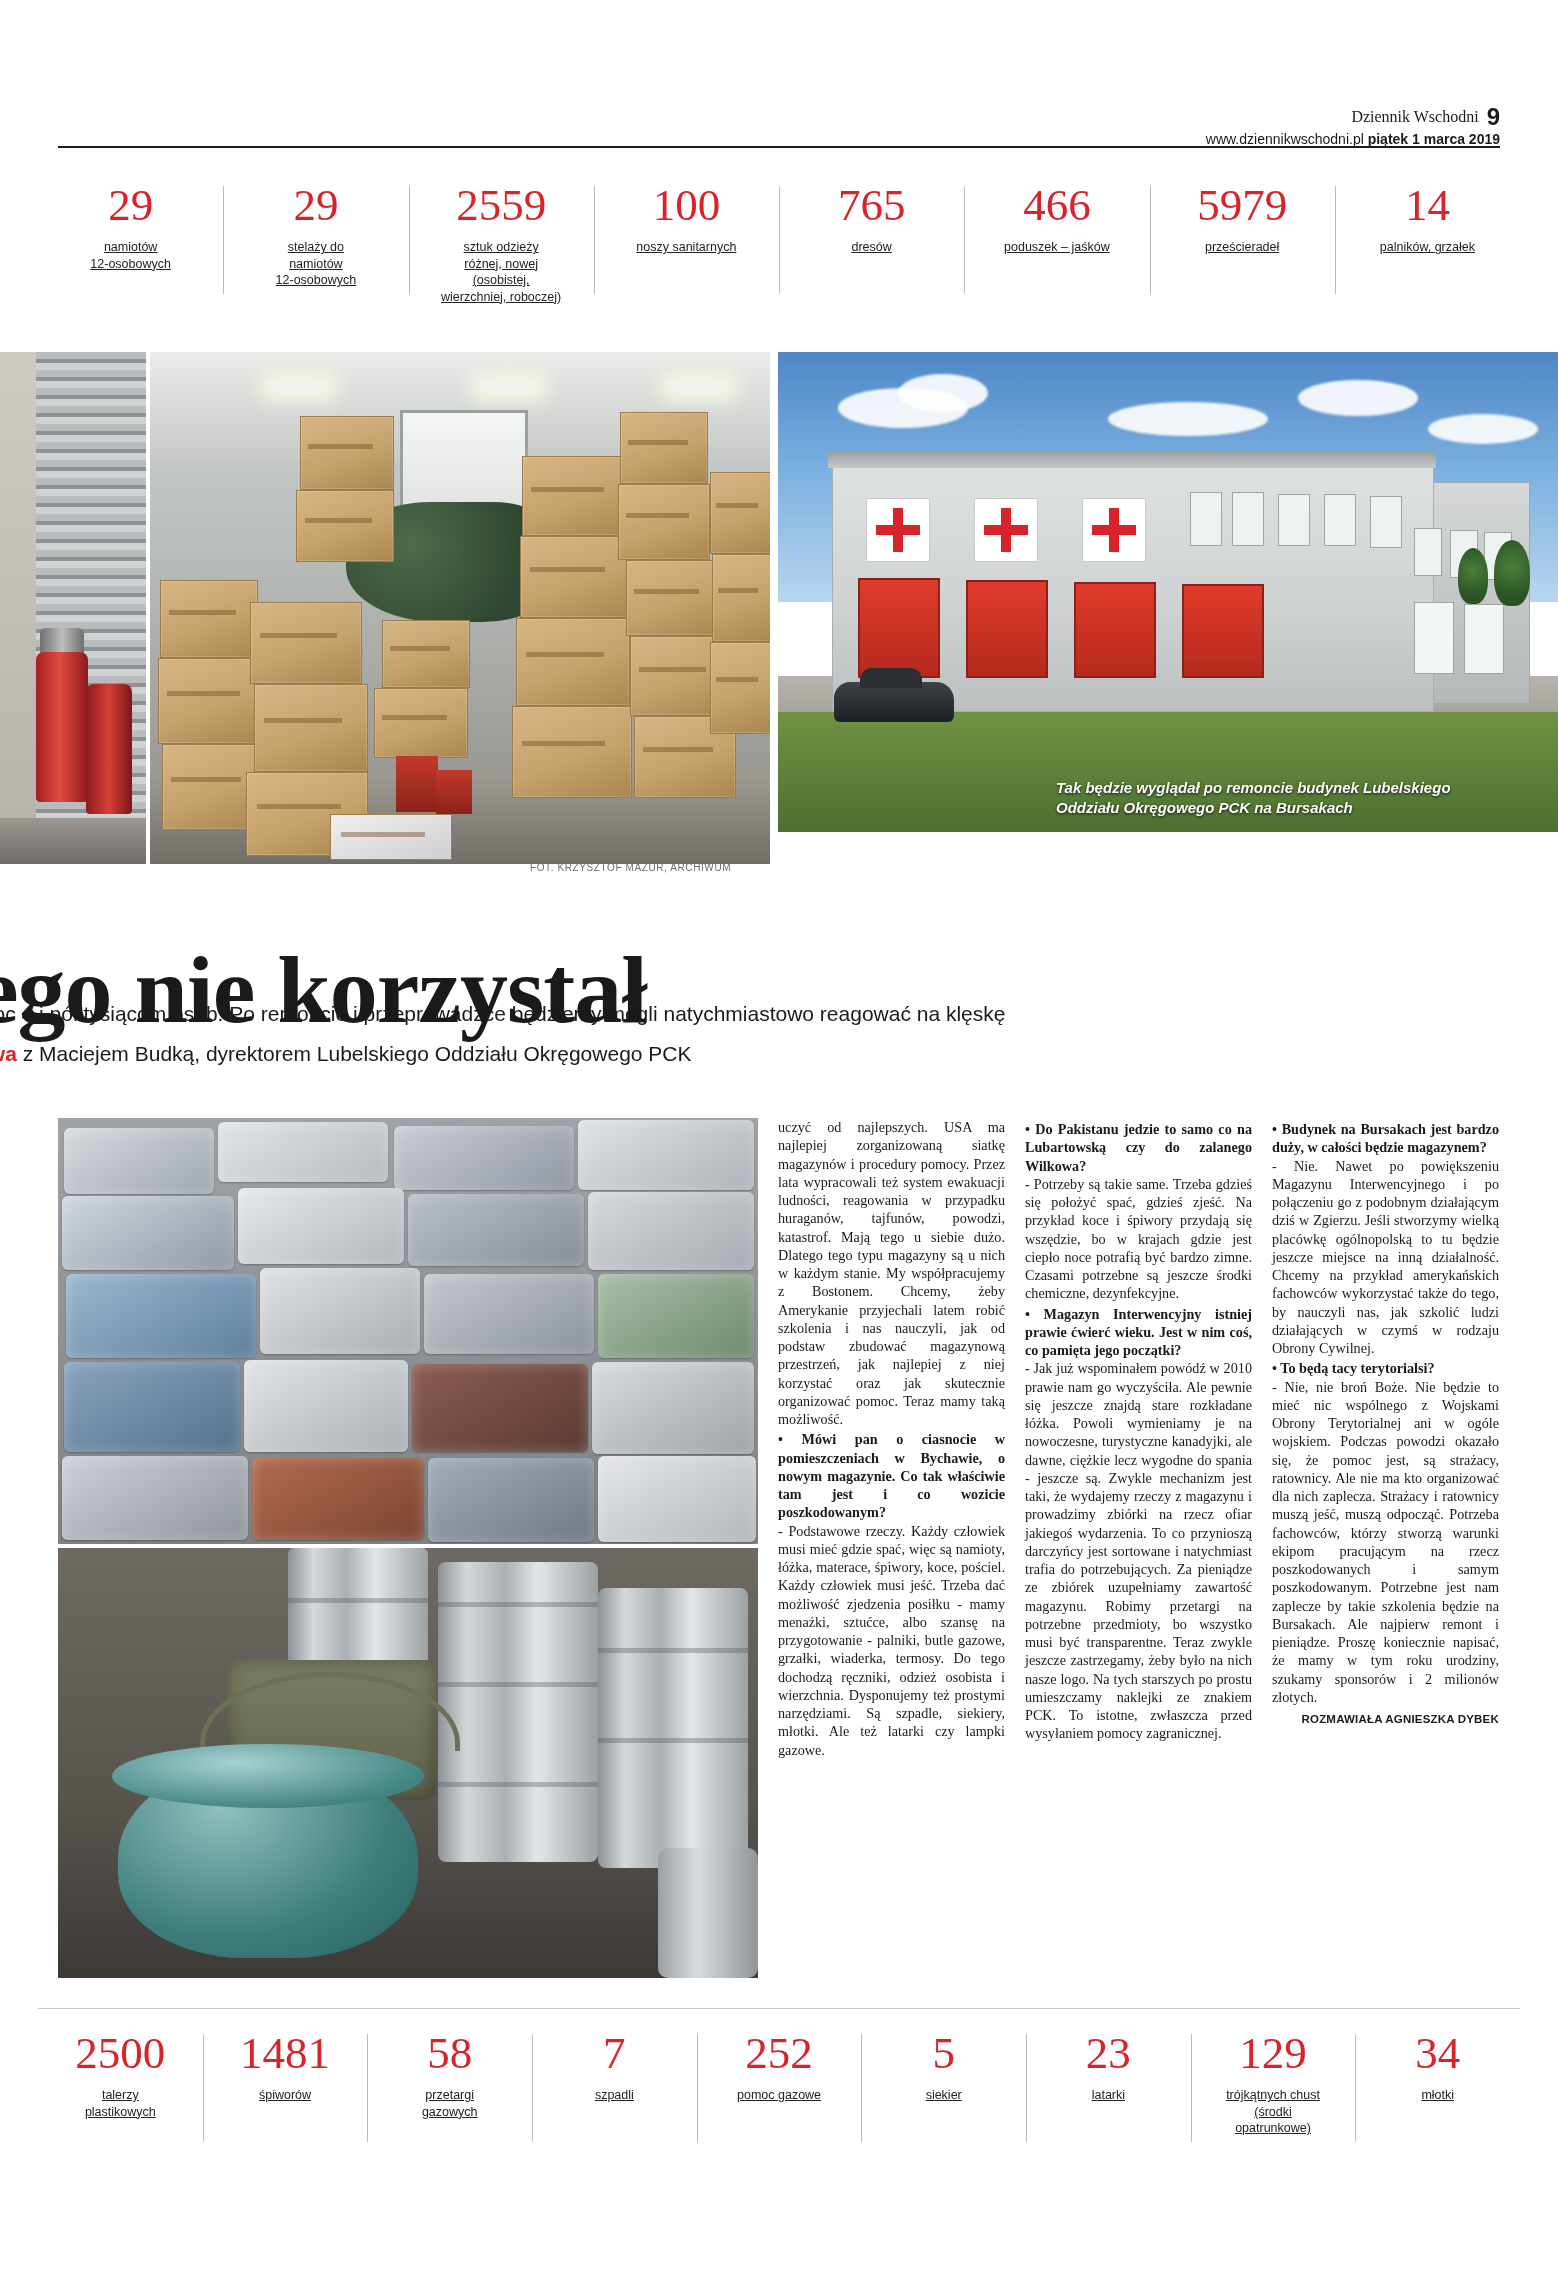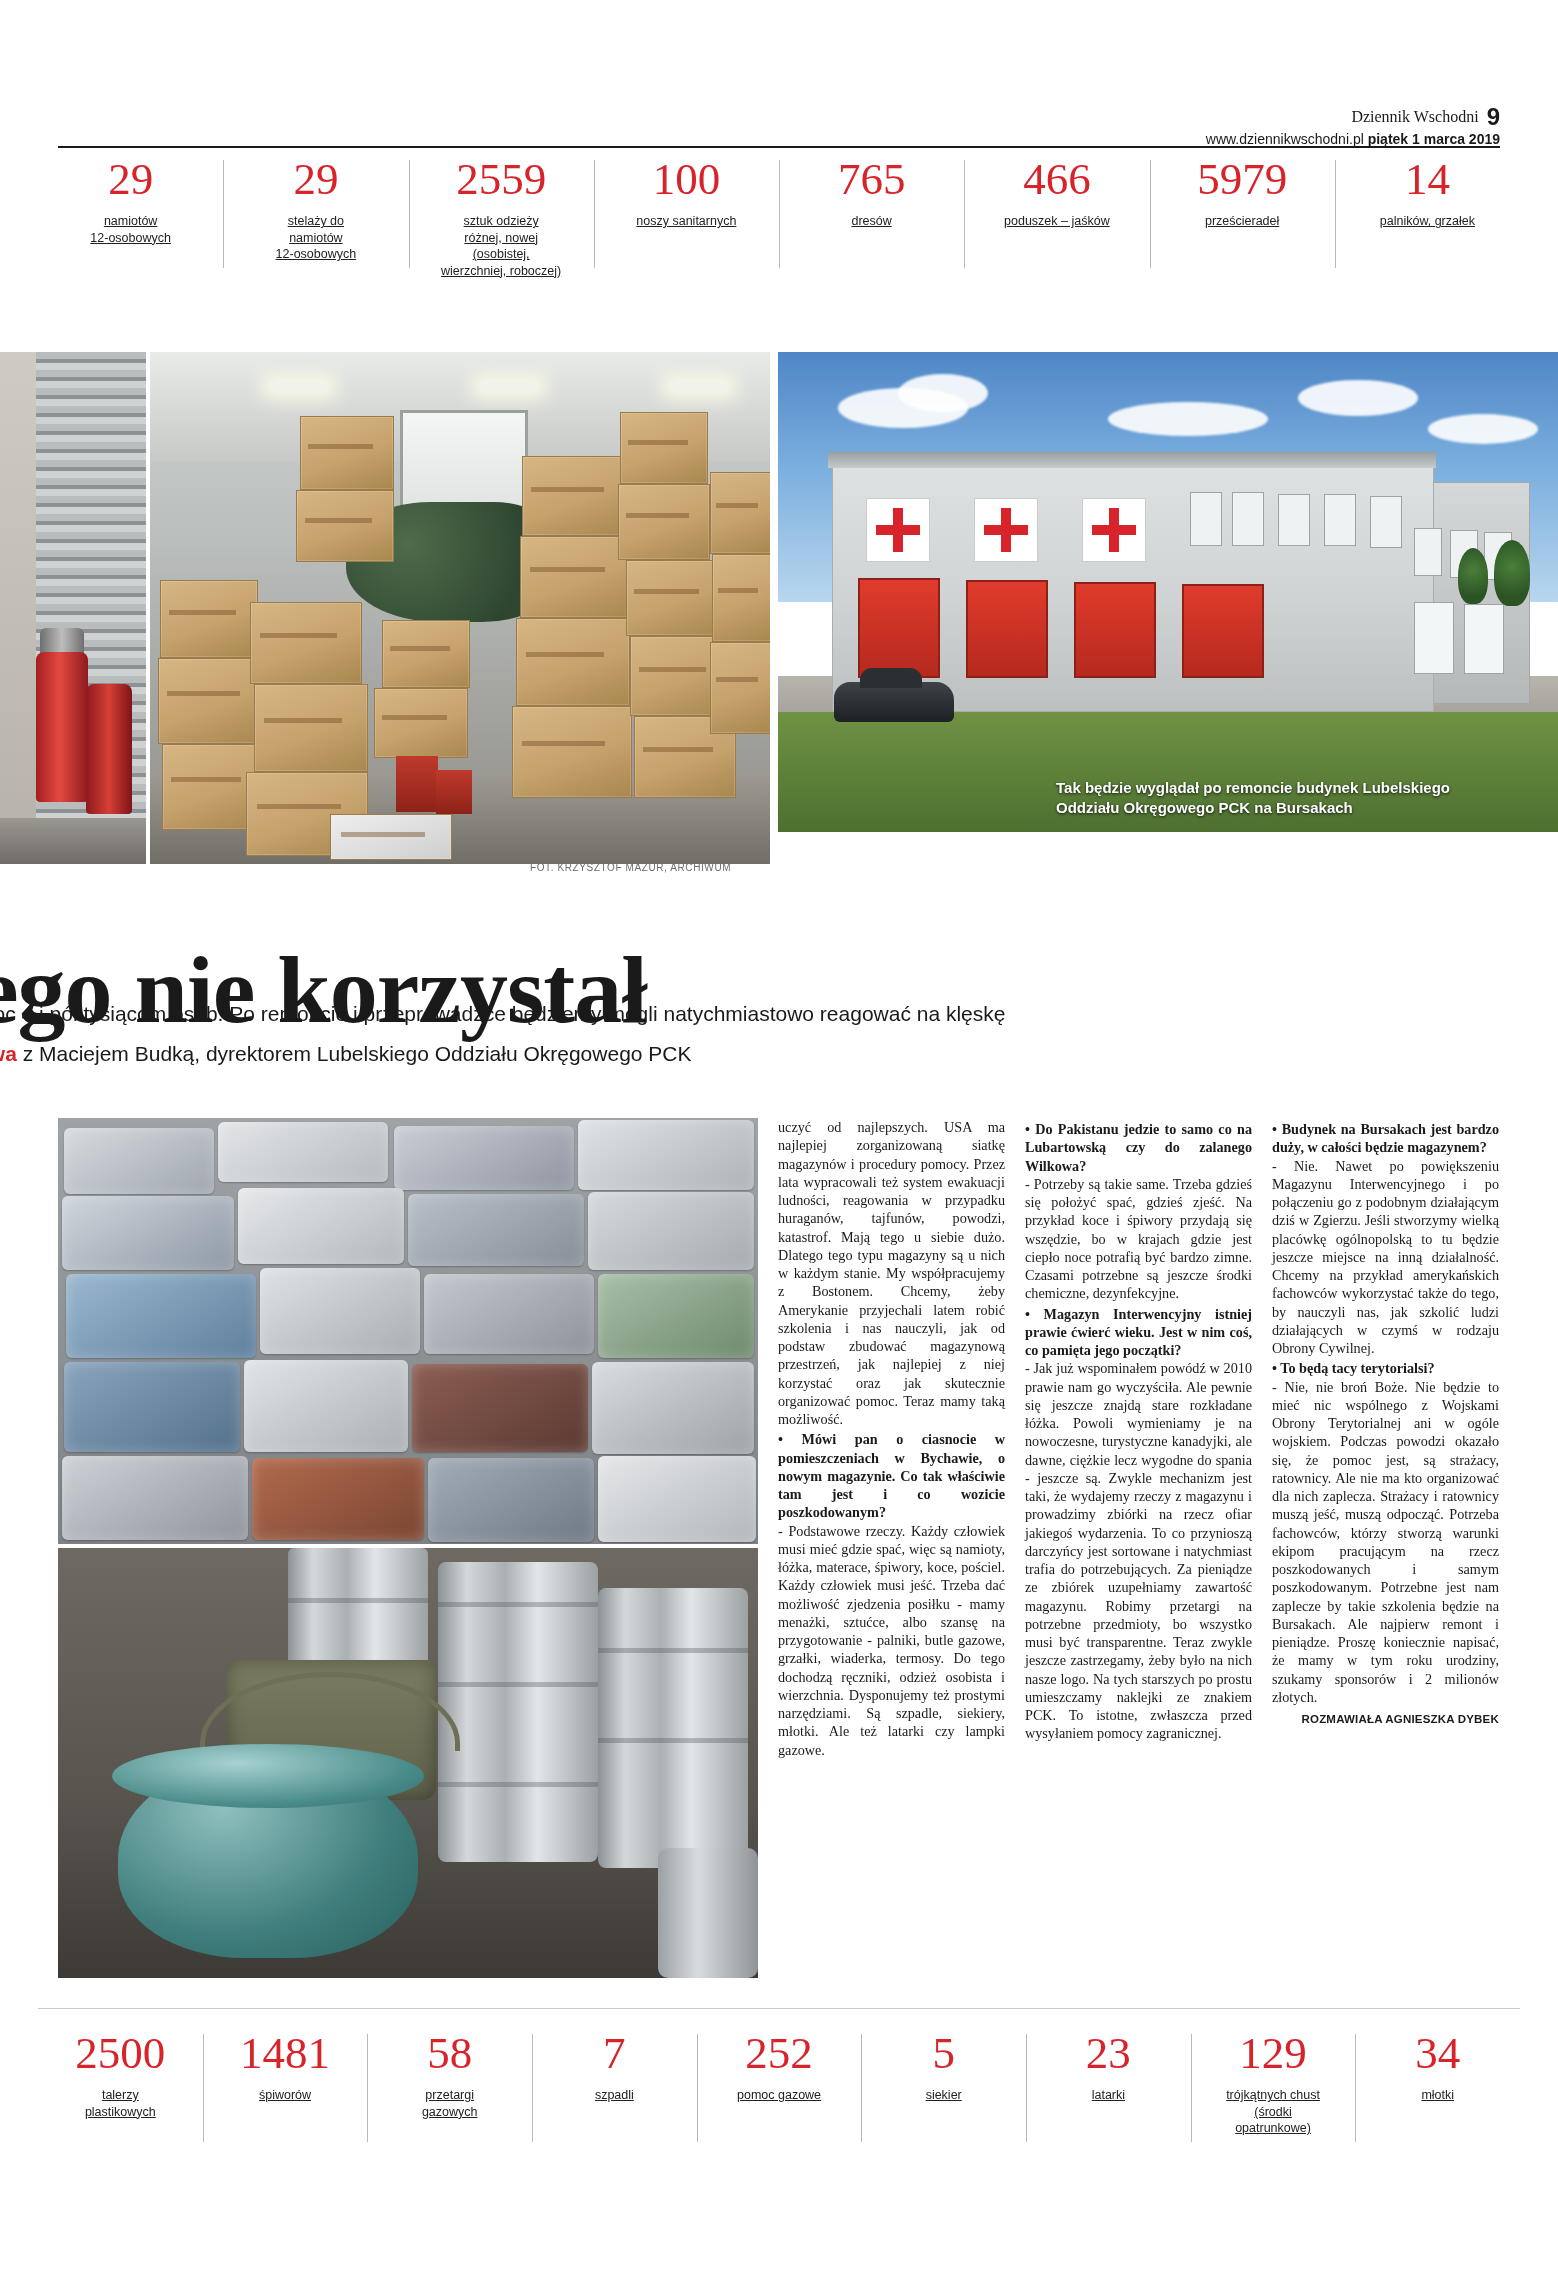--- a/index.html
+++ b/index.html
@@ -47,21 +47,21 @@
     background: #1a1a1a;
   }
 
   
   .stats {
     position: absolute;
     left: 38px;
     right: 38px;
     display: flex;
   }
-  .stats.top { top: 156px; }
+  .stats.top { top: 182px; }
   .stats.bottom { top: 2030px; }
 
   .stat {
     flex: 1 1 0;
     text-align: center;
     position: relative;
     padding: 0 6px;
     box-sizing: border-box;
   }
   .stat + .stat::before {
@@ -96,20 +96,21 @@
   .photoband {
     position: absolute;
     left: 0;
     top: 352px;
     width: 1558px;
     height: 512px;
   }
   .ph {
     position: absolute;
     overflow: hidden;
+    font-style: italic;
   }
   .ph1 { left: 0;   top: 0;  width: 146px; height: 512px; }
   .ph2 { left: 150px; top: 0; width: 620px; height: 512px; }
   .ph3 { left: 778px; top: 0; width: 780px; height: 480px; }
 
   
   .ph1-bg {
     position: absolute; inset: 0;
     background:
       repeating-linear-gradient(180deg, #b9bcbd 0 7px, #8e9294 7px 11px, #cfd2d3 11px 18px),

